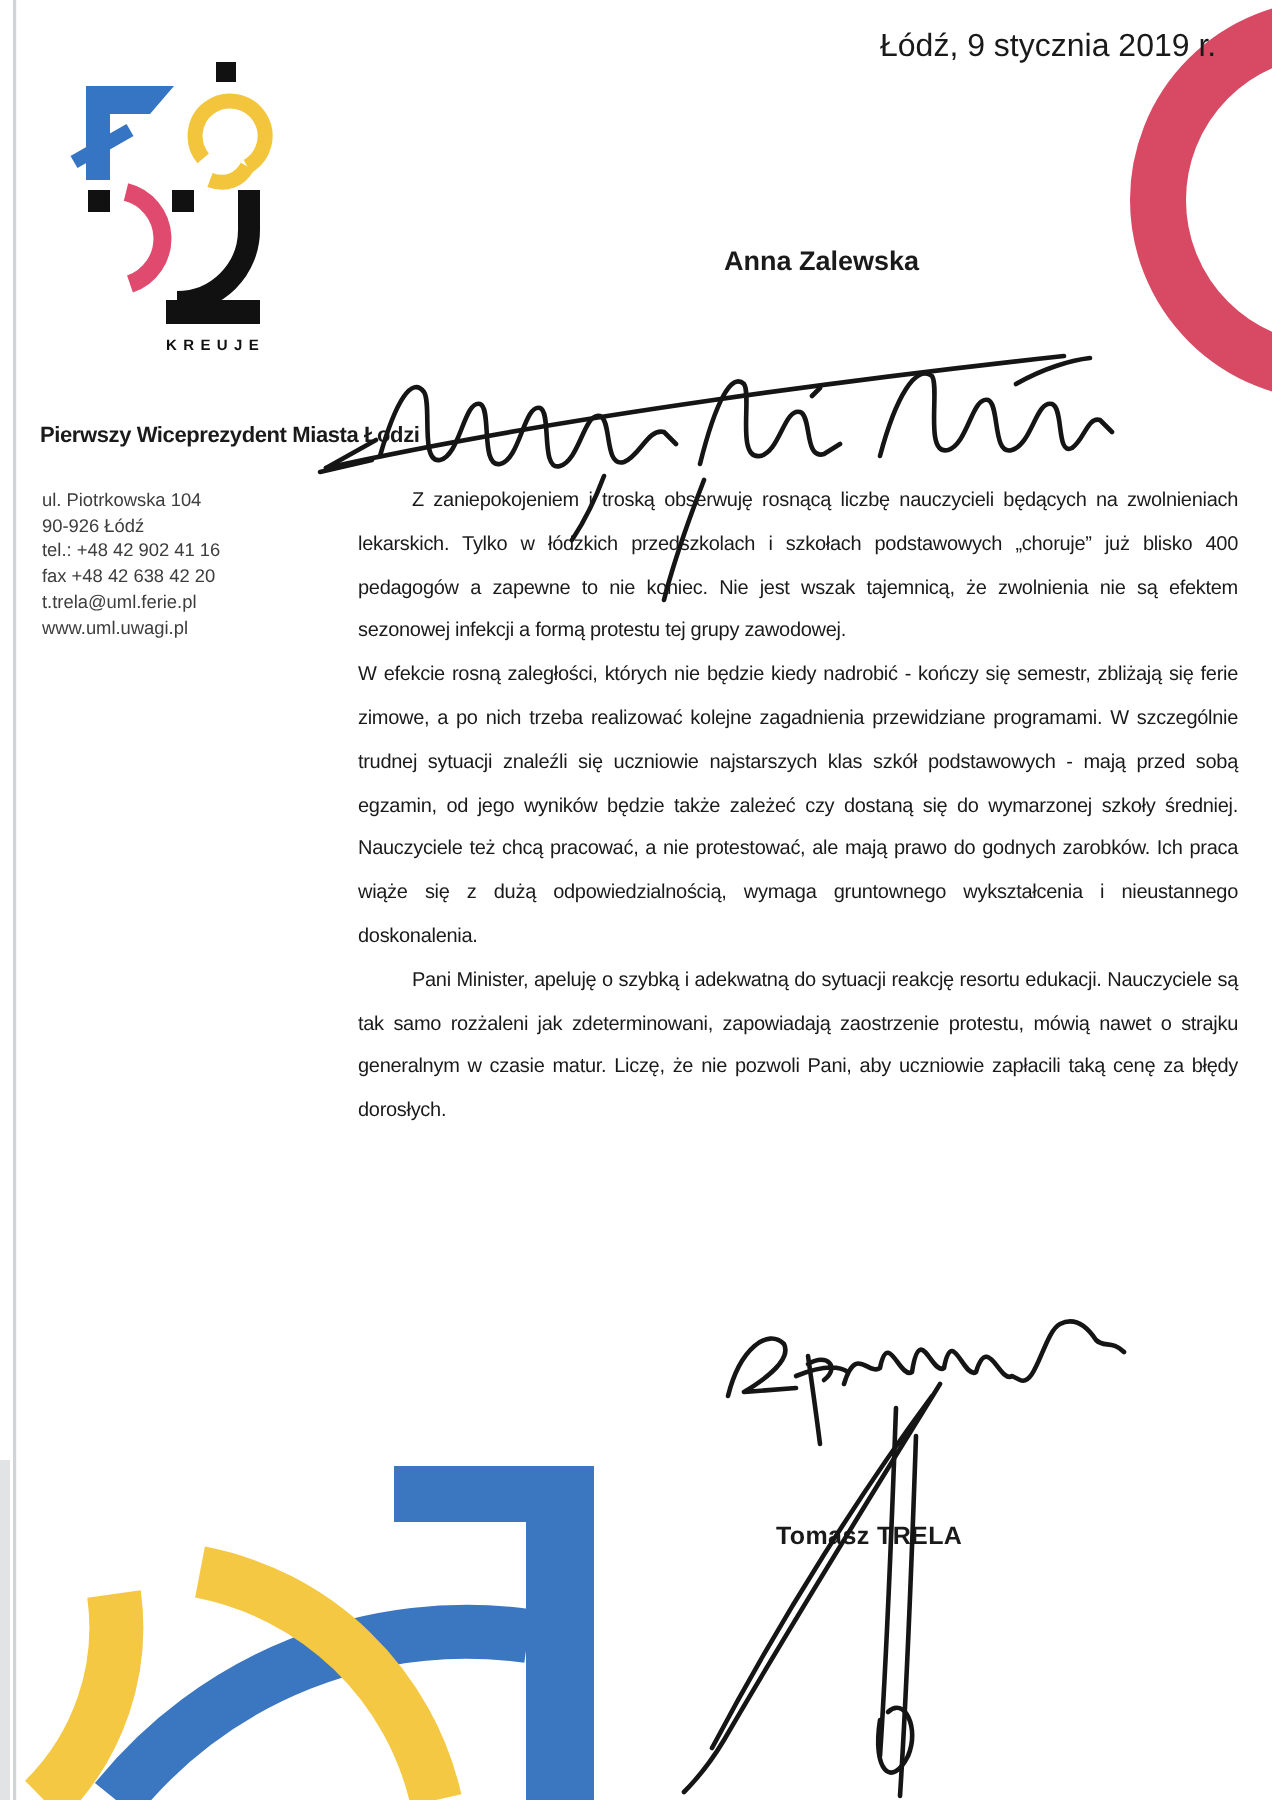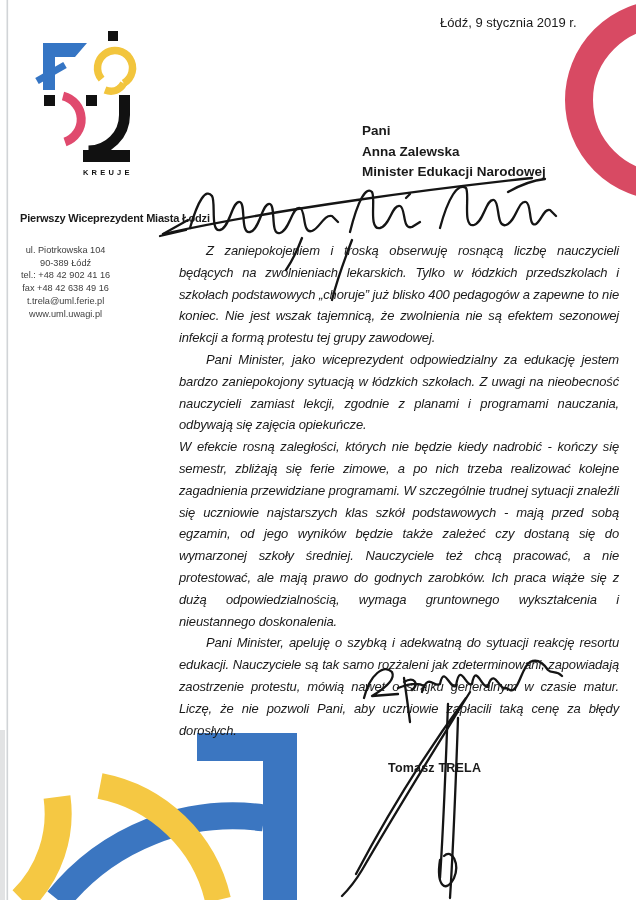--- a/index.html
+++ b/index.html
@@ -1,27 +1,27 @@
 <!DOCTYPE html>
 <html lang="pl"><head>
 <meta charset="utf-8">
 <style>
   html,body{margin:0;padding:0;background:#ffffff;}
   .page{
     position:relative;width:636px;height:900px;background:#fff;overflow:hidden;
     font-family:"Liberation Sans",sans-serif;color:#1a1a1a;
   }
   .abs{position:absolute;}
-  .date{left:440px;top:15px;font-size:13px;}
+  .date{left:440px;top:15px;font-size:16px;}
   .recipient{left:362px;top:121px;font-size:13.5px;font-weight:bold;line-height:20.5px;}
   .recipient div{white-space:nowrap;}
   .sender-title{left:20px;top:212px;font-size:11px;font-weight:bold;letter-spacing:-0.2px;white-space:nowrap;}
-  .sender-address{left:21px;top:244px;font-size:9.2px;line-height:12.7px;color:#3d3d3d;text-align:center;}
+  .sender-address{left:21px;top:244px;font-size:9.2px;line-height:12.7px;color:#3d3d3d;}
   .sender-address div{white-space:nowrap;}
-  .body-block{left:179px;top:240px;width:440px;font-size:13px;line-height:21.8px;text-align:justify;letter-spacing:-0.15px;font-style:italic;}
+  .body-block{left:179px;top:240px;width:440px;font-size:10px;line-height:21.8px;text-align:justify;letter-spacing:-0.15px;}
   .body-block p{margin:0;}
   .body-block p.ind{text-indent:27px;}
   .signer{left:388px;top:761px;font-size:12.5px;font-weight:bold;letter-spacing:0.2px;}
   svg{display:block;}
   .hw path{fill:none;stroke:#151515;stroke-width:2.3;stroke-linecap:round;stroke-linejoin:round;}
 </style>
 </head>
 <body>
 
 <div class="page">
@@ -58,48 +58,45 @@
 
     <rect x="84" y="67" width="11" height="20" fill="#111"></rect>
     <path d="M 89.5 87 A 36 36 0 0 1 53.5 123" fill="none" stroke="#111" stroke-width="11"></path>
     <rect x="48" y="122" width="47" height="12" fill="#111"></rect>
     <text x="48" y="147" font-size="7.5" font-weight="bold" letter-spacing="3.2" fill="#111" font-family="Liberation Sans, sans-serif">KREUJE</text>
   </svg>
 
   <div class="abs date">Łódź, 9 stycznia 2019 r.</div>
 
   <div class="abs recipient">
-    <div>Pani</div>
     <div>Anna Zalewska</div>
-    <div>Minister Edukacji Narodowej</div>
   </div>
 
   <div class="abs sender-title">Pierwszy Wiceprezydent Miasta Łodzi</div>
   <div class="abs sender-address">
     <div>ul. Piotrkowska 104</div>
-    <div>90-389 Łódź</div>
+    <div>90-926 Łódź</div>
     <div>tel.: +48 42 902 41 16</div>
-    <div>fax +48 42 638 49 16</div>
+    <div>fax +48 42 638 42 20</div>
     <div>t.trela@uml.ferie.pl</div>
     <div>www.uml.uwagi.pl</div>
   </div>
 
   <svg class="abs hw" style="left:140px;top:170px" width="420" height="140" viewBox="0 0 420 140" aria-label="Szanowna Pani Minister">
     <path d="M 23 64 C 140 38 300 18 392 8"></path>
     <path d="M 23 64 L 48 50 M 20 66 L 46 60"></path>
     <path d="M 50 58 C 58 30 66 18 72 26 C 76 32 70 62 80 60 C 90 58 92 30 100 32 C 106 34 100 64 110 62 C 120 60 122 32 130 34 C 136 36 130 66 140 63 C 150 60 152 36 160 38 C 166 40 162 64 172 61 C 180 58 184 44 192 46 L 198 52"></path>
     <path d="M 162 68 C 156 84 150 94 146 100"></path>
     <path d="M 210 62 C 218 30 226 16 232 22 C 236 28 228 60 240 58 C 250 56 252 34 260 36 C 266 38 262 60 272 57 L 280 52 M 266 28 L 270 24"></path>
     <path d="M 212 70 C 202 96 196 114 192 130"></path>
     <path d="M 300 58 C 308 28 318 12 326 18 C 330 24 322 58 334 55 C 344 52 346 28 354 30 C 360 32 356 58 366 55 C 376 52 378 30 386 32 C 392 34 388 58 396 54 C 402 50 404 38 410 40 L 416 46 M 368 22 C 382 14 396 10 405 9"></path>
   </svg>
 
   <div class="abs body-block">
     <p class="ind">Z zaniepokojeniem i troską obserwuję rosnącą liczbę nauczycieli będących na zwolnieniach lekarskich. Tylko w łódzkich przedszkolach i szkołach podstawowych „choruje” już blisko 400 pedagogów a zapewne to nie koniec. Nie jest wszak tajemnicą, że zwolnienia nie są efektem sezonowej infekcji a formą protestu tej grupy zawodowej.</p>
-    <p class="ind">Pani Minister, jako wiceprezydent odpowiedzialny za edukację jestem bardzo zaniepokojony sytuacją w łódzkich szkołach. Z uwagi na nieobecność nauczycieli zamiast lekcji, zgodnie z planami i programami nauczania, odbywają się zajęcia opiekuńcze.</p>
     <p>W efekcie rosną zaległości, których nie będzie kiedy nadrobić - kończy się semestr, zbliżają się ferie zimowe, a po nich trzeba realizować kolejne zagadnienia przewidziane programami. W szczególnie trudnej sytuacji znaleźli się uczniowie najstarszych klas szkół podstawowych - mają przed sobą egzamin, od jego wyników będzie także zależeć czy dostaną się do wymarzonej szkoły średniej. Nauczyciele też chcą pracować, a nie protestować, ale mają prawo do godnych zarobków. Ich praca wiąże się z dużą odpowiedzialnością, wymaga gruntownego wykształcenia i nieustannego doskonalenia.</p>
     <p class="ind">Pani Minister, apeluję o szybką i adekwatną do sytuacji reakcję resortu edukacji. Nauczyciele są tak samo rozżaleni jak zdeterminowani, zapowiadają zaostrzenie protestu, mówią nawet o strajku generalnym w czasie matur. Liczę, że nie pozwoli Pani, aby uczniowie zapłacili taką cenę za błędy dorosłych.</p>
   </div>
 
   <div class="abs signer">Tomasz TRELA</div>
 
   <svg class="abs hw" style="left:320px;top:648px" width="262" height="252" viewBox="0 0 262 252">
     <path d="M 44 50 C 50 26 64 16 72 24 C 76 32 62 42 52 48 L 78 46"></path>
     <path d="M 84 30 C 86 44 88 58 90 74 M 78 40 C 88 36 98 34 104 38 M 84 34 C 94 28 100 36 92 42"></path>
     <path d="M 102 44 C 108 24 114 40 120 36 C 124 16 130 42 136 38 C 140 12 146 40 152 36 C 156 14 162 42 168 38 C 174 18 180 44 186 40 L 190 42 C 198 46 202 18 210 14 C 218 10 224 16 228 22 C 232 26 236 22 242 28"></path>

